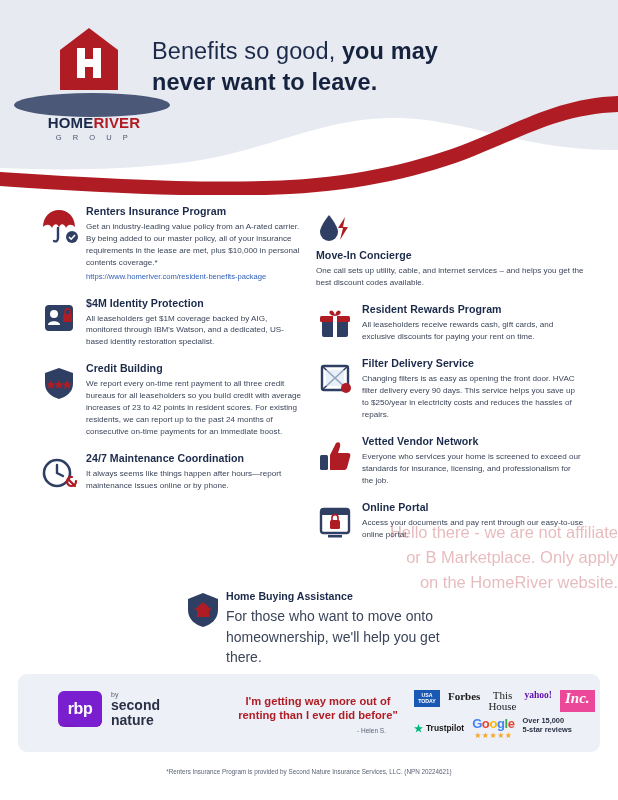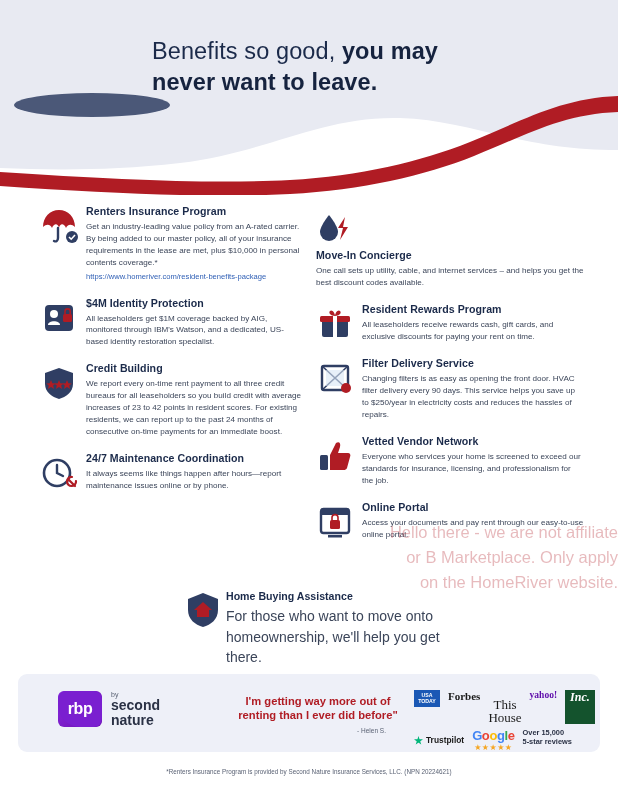--- a/index.html
+++ b/index.html
@@ -177,23 +177,23 @@
   .quote .by { font-size: 6.5px; color: #5a6274; margin-top: 4px; text-align: right; padding-right: 22px;}
 
   .press {
     position: absolute;
     left: 396px; top: 16px;
     width: 190px;
   }
   .press-row { display: flex; gap: 8px; margin-bottom: 4px; }
   .usa { width: 26px; height: 17px; background:#1a58b5; color:#fff; font-size:5.2px; line-height:1.05; display:flex; flex-direction:column; align-items:center; justify-content:center; font-weight:700;}
   .forbes { font-family: "Liberation Serif", serif; font-size: 11px; font-weight: 700; color:#1a1a1a;}
-  .thishouse { font-family:"Liberation Serif", serif; font-size: 13px; color:#1a1a1a; line-height:1.0; text-align:center;margin-top:8px;}
+  .thishouse { font-family:"Liberation Serif", serif; font-size: 11px; color:#1a1a1a; line-height:1.0; text-align:center;}
   .yahoo { font-size: 9.5px; font-weight: 700; color: #5f0dab; font-family:"Liberation Serif",serif;}
-  .inc { background:#14532d; color:#fff; font-family:"Liberation Serif",serif; font-style:italic; font-weight:700; font-size:12px; padding:0 5px;}
+  .inc { background:#ec4899; color:#fff; font-family:"Liberation Serif",serif; font-style:italic; font-weight:700; font-size:15px; padding:0 5px;}
   .trustpilot { display:flex; align-items:center; gap:3px; font-size:8.4px; font-weight:700; color:#1a1a1a;}
   .star { color:#00b67a; font-size:10px; }
   .google { font-size:13px; font-weight:700; letter-spacing:-.4px; }
   .google .b{color:#4285F4}.google .r{color:#EA4335}.google .y{color:#FBBC05}.google .g{color:#34A853}
   .gstars { color:#f5a623; font-size:8px; letter-spacing:.5px; text-align:center;}
   .reviews { font-size:7.4px; color:#2a3145; font-weight:700; line-height:1.25;}
 
   .disclaimer {
     position: absolute;
     left: 0; top: 768px;
@@ -207,20 +207,30 @@
 <body>
 
 <div class="page">
 
   <div class="header">
     <svg class="header-bg" width="618" height="200" viewBox="0 0 618 200">
       <path d="M0,0 L618,0 L618,150 C520,150 470,120 400,118 C320,116 270,152 180,163 C110,171 50,170 0,168 Z" fill="#e8eaf2"></path>
       <path d="M618,96 C560,98 520,122 470,142 C420,162 360,176 290,180 C215,184 120,180 0,172 L0,186 C120,194 215,198 290,194 C362,190 424,176 474,156 C524,136 562,114 618,112 Z" fill="#b01c24"></path>
       <ellipse cx="92" cy="105" rx="78" ry="12" fill="#2f3e63" opacity="0.85"></ellipse>
     </svg>
+    <div class="logo-wrap">
+      <svg class="logo-h" viewBox="0 0 58 62">
+        <path d="M29,0 L58,22 L58,62 L0,62 L0,22 Z" fill="#b01c24"></path>
+        <rect x="17" y="20" width="8" height="30" fill="#ffffff"></rect>
+        <rect x="33" y="20" width="8" height="30" fill="#ffffff"></rect>
+        <rect x="17" y="31" width="24" height="8" fill="#ffffff"></rect>
+      </svg>
+      <div class="logo-text"><span>HOME</span><span class="red">RIVER</span></div>
+      <div class="logo-sub">G R O U P</div>
+    </div>
     <div class="header-title">
       <span>Benefits so good, </span><b>you may</b><br>
       <b>never want to leave.</b>
     </div>
   </div>
 
   <div class="content">
 
     <div class="col col-left">
 

